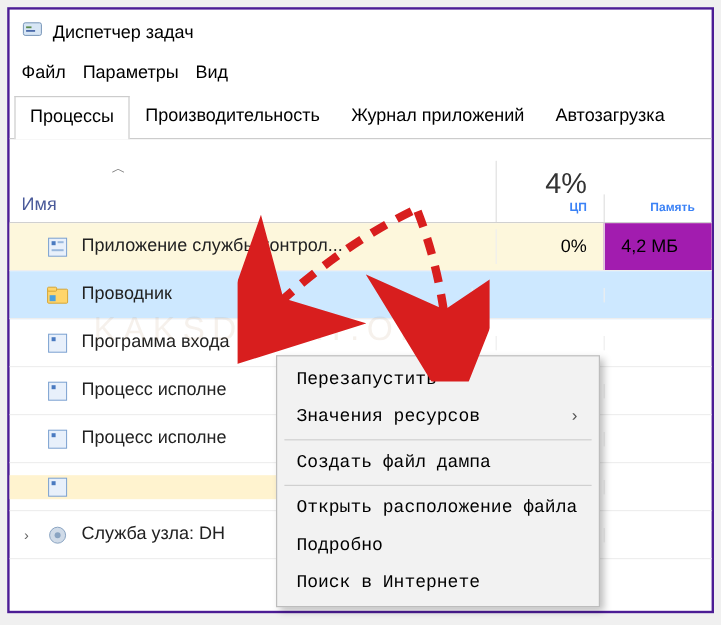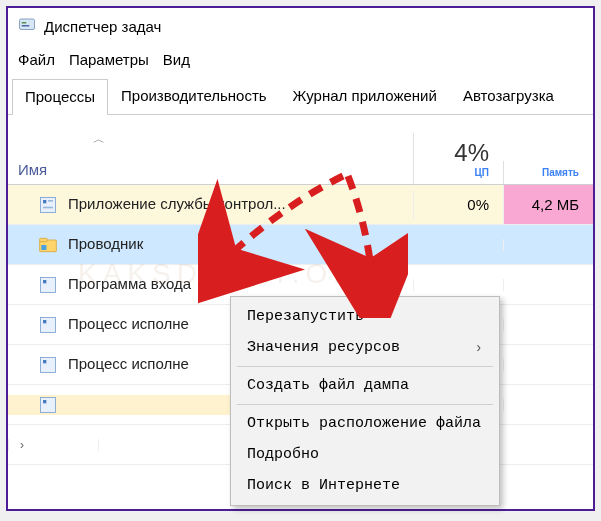--- a/index.html
+++ b/index.html
@@ -101,21 +101,21 @@
     white-space: nowrap;
     overflow: hidden;
   }
   .row .col-num {
     width: 90px;
     text-align: right;
     padding-right: 14px;
     font-size: 15px;
     border-left: 1px solid #eee;
   }
-  .row .cell-mem { background: #f9a8d4; height: 100%; display:flex; align-items:center; justify-content:flex-end; padding-right:14px; }
+  .row .cell-mem { background: #a21caf; height: 100%; display:flex; align-items:center; justify-content:flex-end; padding-right:28px; }
   .expander {
     position: absolute;
     left: 12px;
     color: #666;
     font-size: 12px;
   }
   .proc-icon { width: 20px; height: 20px; flex-shrink: 0; }
   .context-menu {
     position: absolute;
     left: 222px;
@@ -273,20 +273,27 @@
             <rect x="3" y="3" width="18" height="18" fill="#e8f0fb" stroke="#7aa0d0"></rect>
             <rect x="6" y="6" width="4" height="4" fill="#4a7ac0"></rect>
           </svg>
       </div>
       <div class="col-num"></div>
         <div class="col-num"></div>
     </div>
 
     <div class="row" style="position:relative;">
       <span class="expander">›</span>
+      <div class="col-name">
+        <svg class="proc-icon" viewBox="0 0 24 24">
+            <circle cx="12" cy="12" r="8" fill="#d0dbe8" stroke="#8aa4c2"></circle>
+            <circle cx="12" cy="12" r="3" fill="#8aa4c2"></circle>
+          </svg>
+        <span>Служба узла: DH</span>
+      </div>
       <div class="col-num"></div>
         <div class="col-num"></div>
     </div>
 
   </div>
 
   <div class="watermark">KAKSDELAT.ORG</div>
 
   <div class="context-menu">
     <div class="cm-item">Перезапустить</div>

